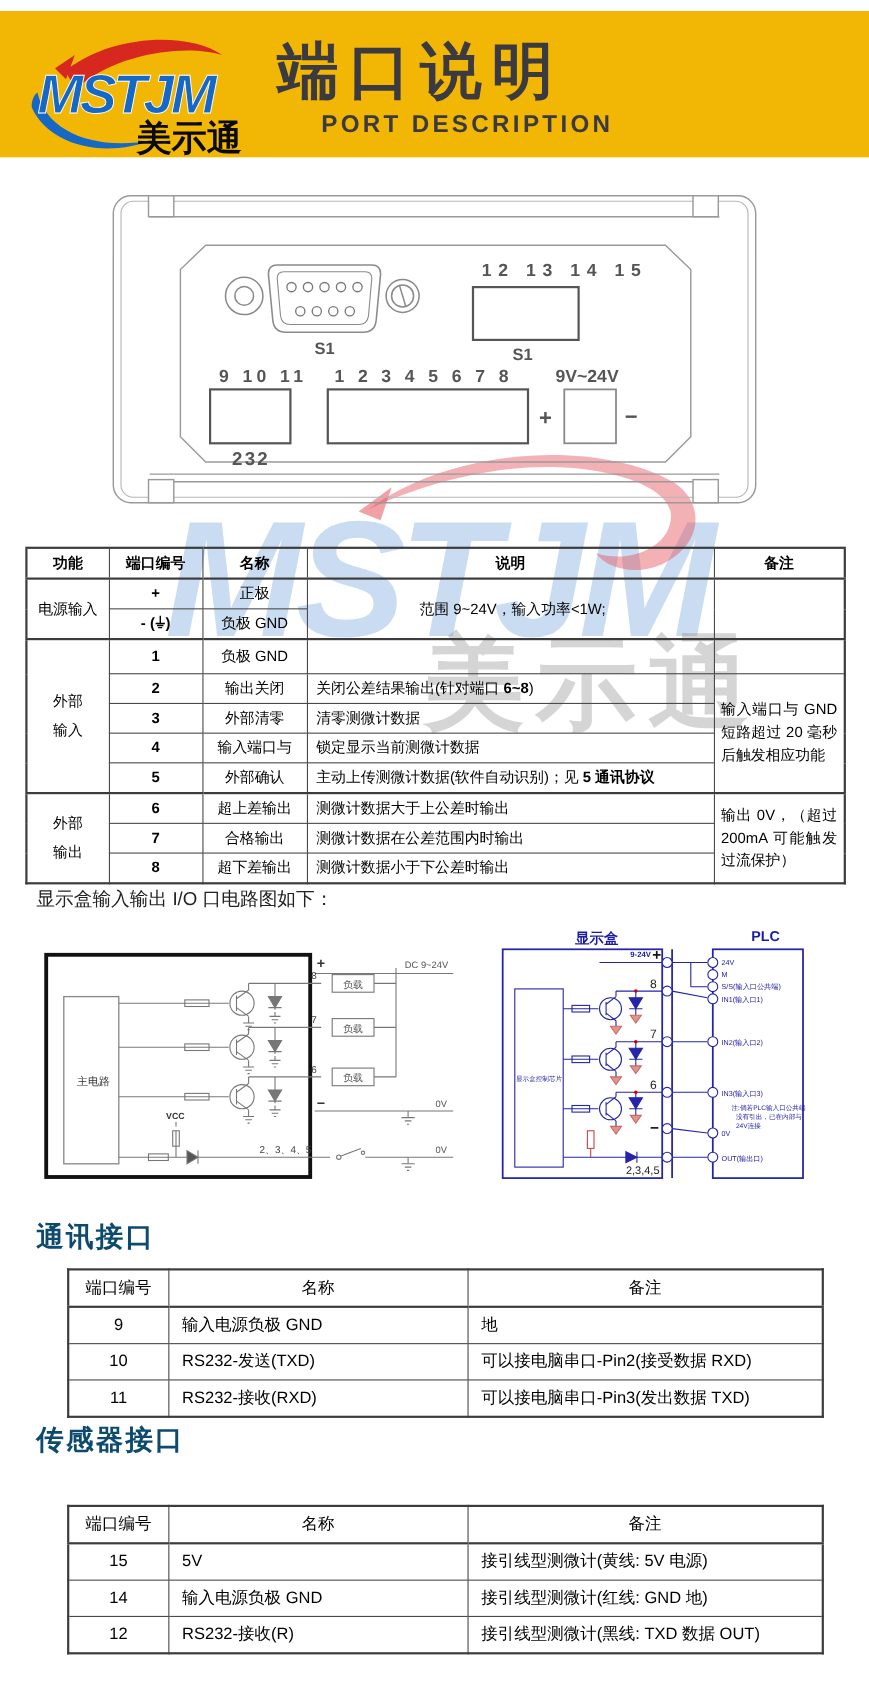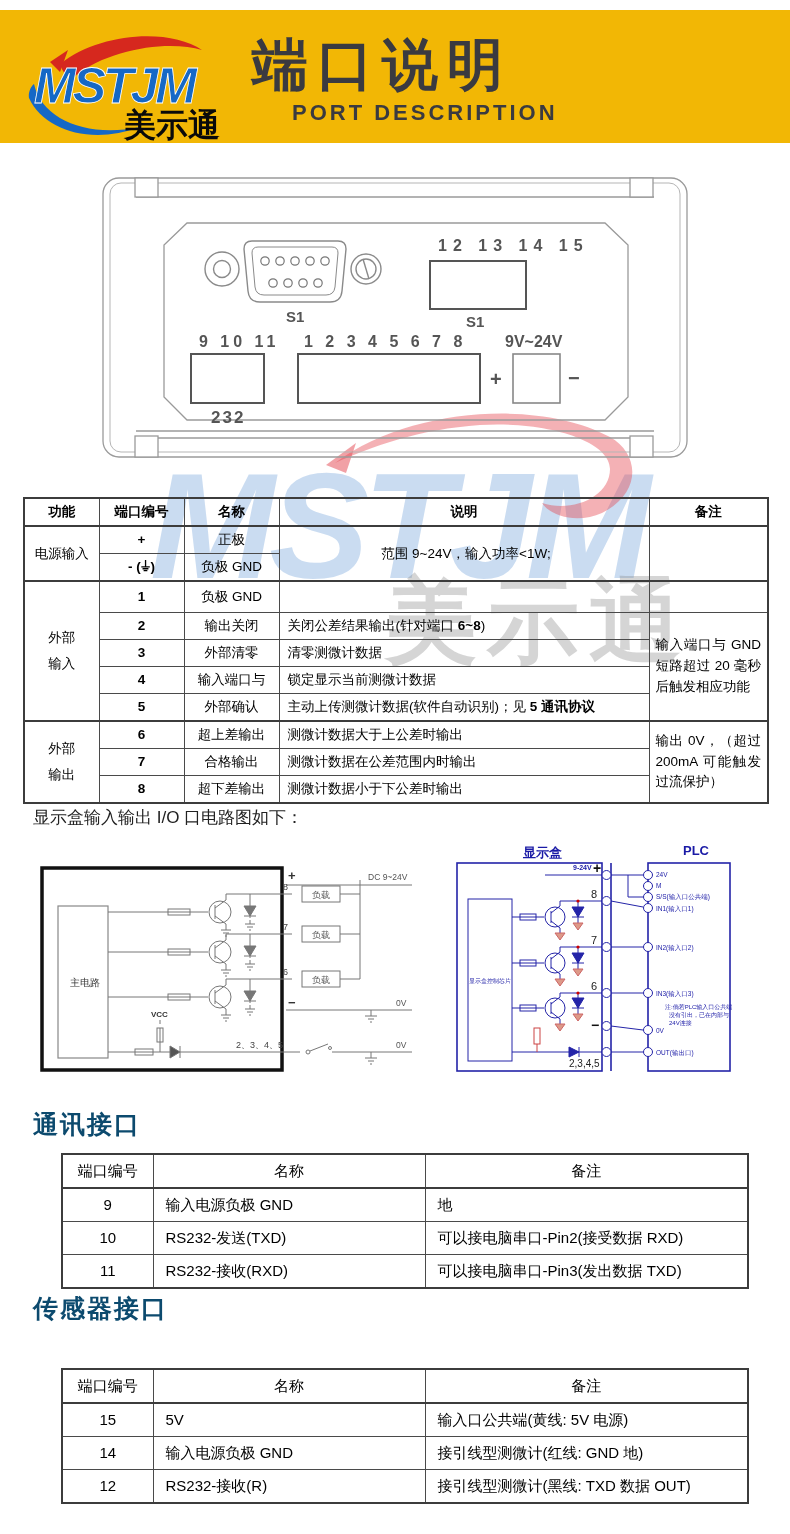--- a/index.html
+++ b/index.html
@@ -462,21 +462,21 @@
       </colgroup>
     <tbody>
         <tr class="hd" style="height:32px;">
       <td class="c">端口编号</td>
       <td class="c">名称</td>
       <td class="c">备注</td>
     </tr>
     <tr style="height:31px;">
       <td class="c">15</td>
       <td class="l">5V</td>
-      <td class="l">输入口公共端(黄线: 5V 电源)</td>
+      <td class="l">接引线型测微计(黄线: 5V 电源)</td>
     </tr>
     <tr style="height:31px;">
       <td class="c">14</td>
       <td class="l">输入电源负极 GND</td>
       <td class="l">接引线型测微计(红线: GND 地)</td>
     </tr>
     <tr style="height:31px;">
       <td class="c">12</td>
       <td class="l">RS232-接收(R)</td>
       <td class="l">接引线型测微计(黑线: TXD 数据 OUT)</td>

